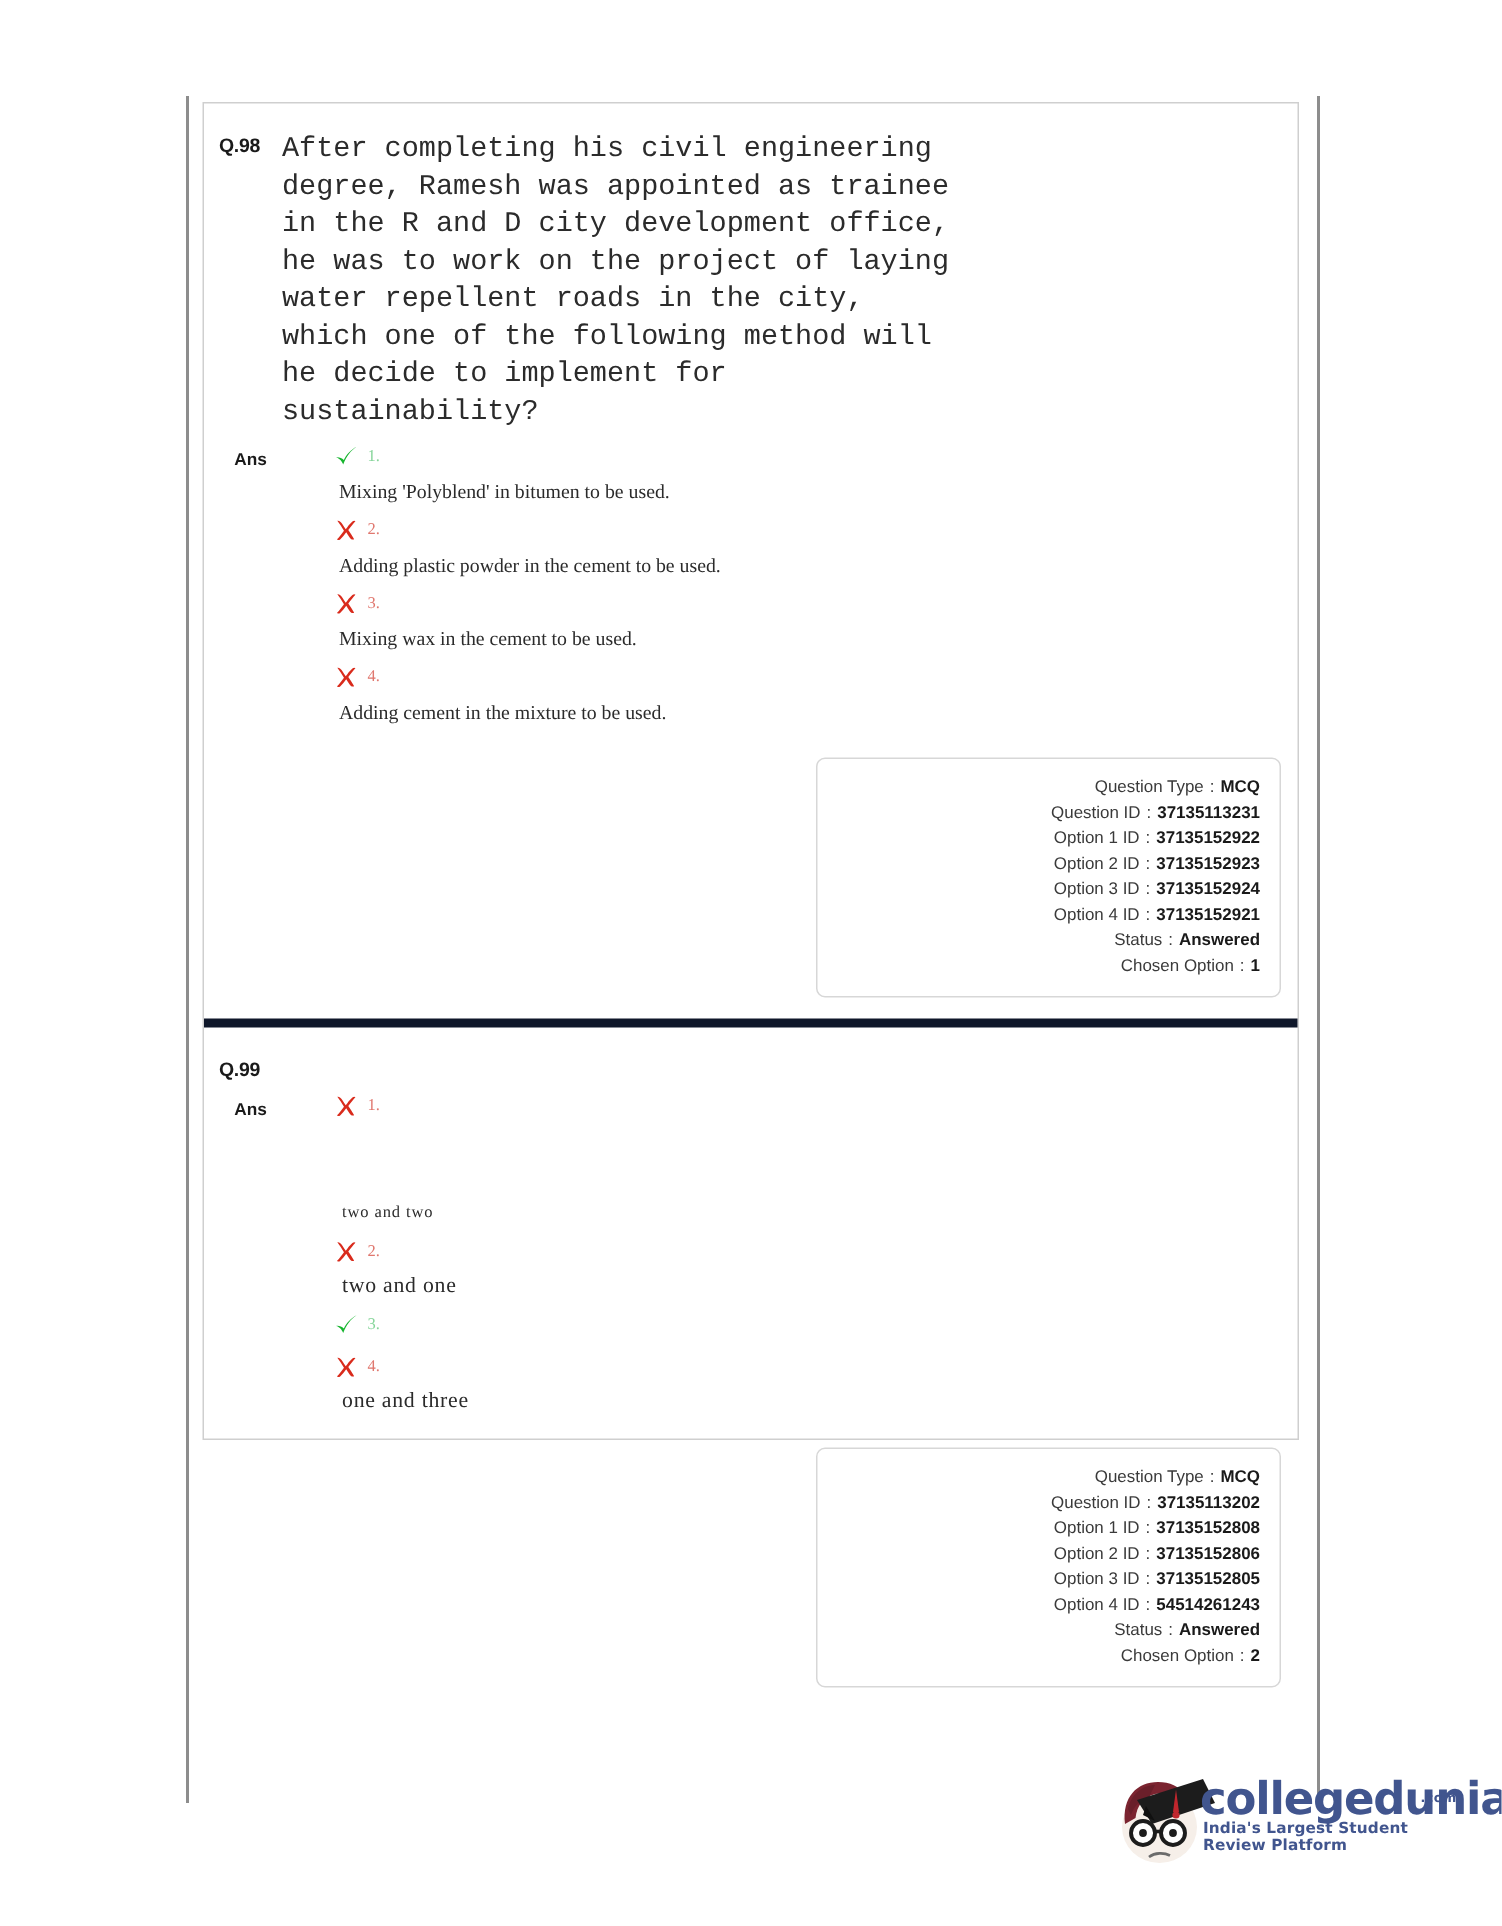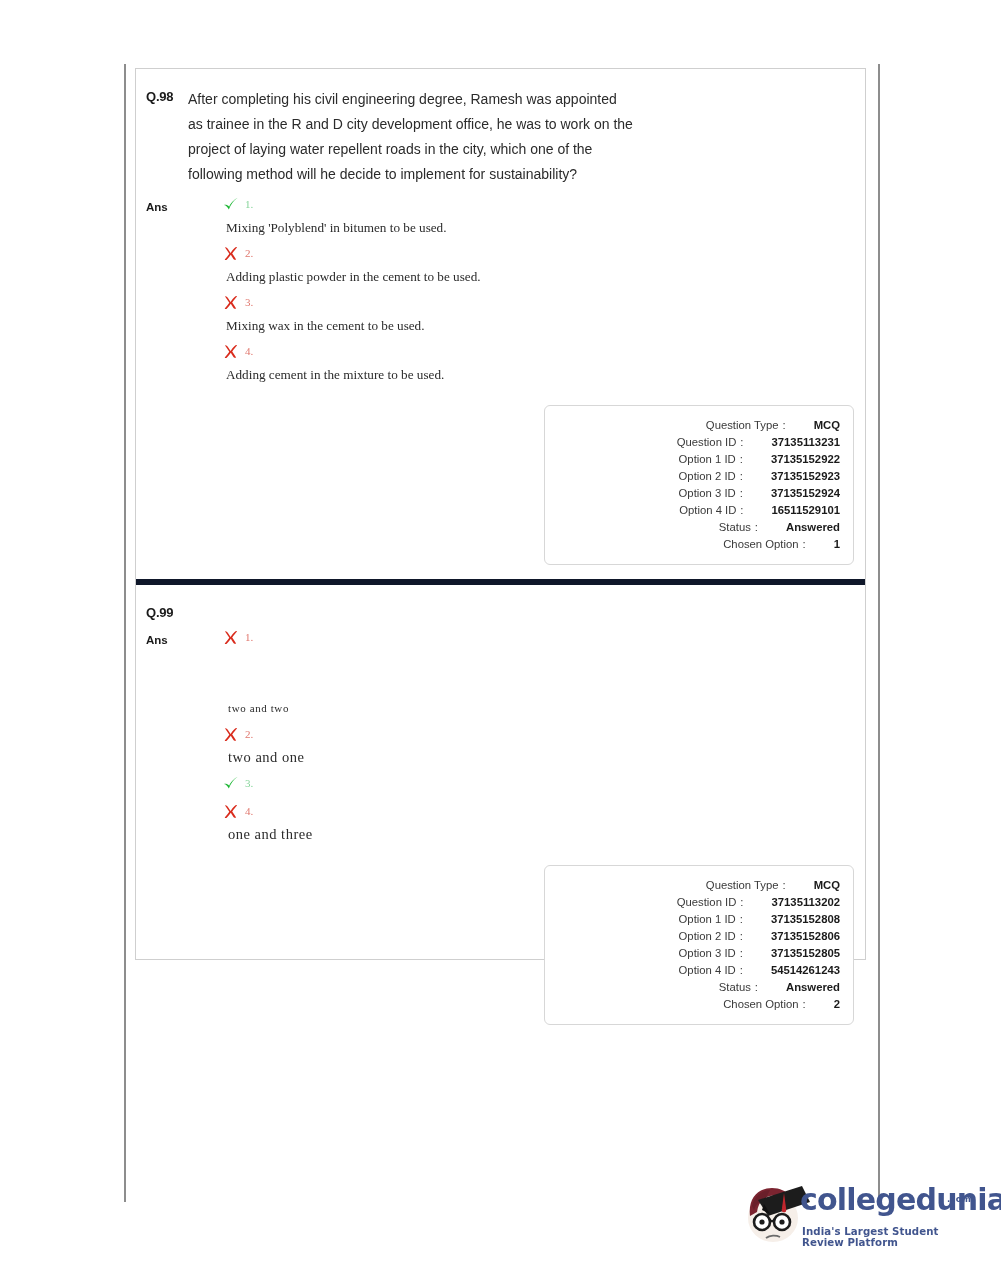--- a/index.html
+++ b/index.html
@@ -55,41 +55,42 @@
     font-family: "Liberation Sans", sans-serif;
     font-size: 13px;
     font-weight: bold;
     color: #1a1a1a;
     width: 42px;
     flex: none;
     padding-top: 2px;
     letter-spacing: -0.2px;
   }
   .q-text {
-    font-family: Liberation Sans, sans-serif;
-    font-size: 14px;
+    font-family: Liberation Mono, monospace;
+    font-size: 19px;
     line-height: 25px;
     color: #2b2b2b;
     max-width: 445px;
   }
 
   
   .ans-row {
     display: flex;
     align-items: flex-start;
     padding: 4px 22px 0 10px;
   }
   .ans-label {
     font-family: "Liberation Sans", sans-serif;
     font-size: 11.5px;
     font-weight: bold;
     color: #1a1a1a;
     width: 42px;
     flex: none;
     padding-top: 10px;
+    text-align: center;
   }
   .options {
     flex: 1;
   }
 
   .option {
     padding-bottom: 2px;
   }
   .opt-head {
     display: flex;
@@ -149,21 +150,21 @@
     justify-content: flex-end;
     align-items: baseline;
     font-family: "Liberation Sans", sans-serif;
     font-size: 11.3px;
     line-height: 17px;
     color: #3a3a3a;
     white-space: nowrap;
   }
   .meta-key { font-weight: normal; }
   .meta-sep { padding: 0 4px; }
-  .meta-val { font-weight: bold; color: #1a1a1a; margin-left: 24px; }
+  .meta-val { font-weight: bold; color: #1a1a1a; }
 
   
   .logo {
     position: absolute;
     left: 740px;
     top: 1172px;
     width: 240px;
     height: 82px;
   }
   .logo-mascot {
@@ -189,21 +190,21 @@
     top: 22px;
     font-family: "DejaVu Sans", sans-serif;
     font-size: 8.5px;
     font-weight: bold;
     color: #41558e;
     letter-spacing: 0.3px;
   }
   .logo-tagline {
     position: absolute;
     left: 62px;
-    top: 54px;
+    top: 42px;
     font-family: "DejaVu Sans", sans-serif;
     font-size: 10.2px;
     font-weight: bold;
     color: #41558e;
     letter-spacing: 0.1px;
   }
 </style>
 </head>
 <body>
 
@@ -280,21 +281,21 @@
             <span class="meta-val">37135152923</span>
           </div>
           <div class="meta-row">
             <span class="meta-key">Option 3 ID</span>
             <span class="meta-sep">:</span>
             <span class="meta-val">37135152924</span>
           </div>
           <div class="meta-row">
             <span class="meta-key">Option 4 ID</span>
             <span class="meta-sep">:</span>
-            <span class="meta-val">16511529101</span>
+            <span class="meta-val">37135152921</span>
           </div>
           <div class="meta-row">
             <span class="meta-key">Status</span>
             <span class="meta-sep">:</span>
             <span class="meta-val">Answered</span>
           </div>
           <div class="meta-row">
             <span class="meta-key">Chosen Option</span>
             <span class="meta-sep">:</span>
             <span class="meta-val">1</span>

